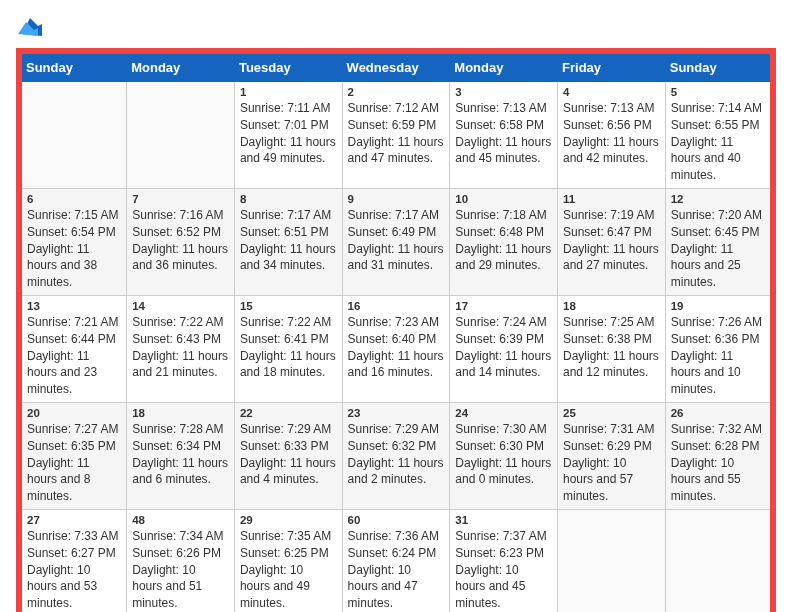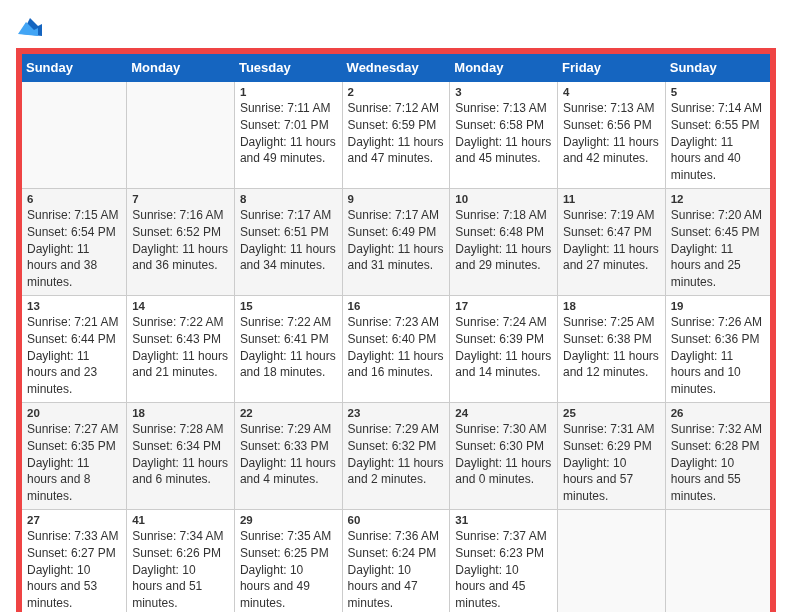--- a/index.html
+++ b/index.html
@@ -244,21 +244,21 @@
           <span class="day-num">26</span>
           <div class="cell-text">Sunrise: 7:32 AM<br>Sunset: 6:28 PM<br>Daylight: 10 hours and 55 minutes.</div>
         </td>
       </tr>
       <tr>
         <td>
           <span class="day-num">27</span>
           <div class="cell-text">Sunrise: 7:33 AM<br>Sunset: 6:27 PM<br>Daylight: 10 hours and 53 minutes.</div>
         </td>
         <td>
-          <span class="day-num">41</span>
+          <span class="day-num">48</span>
           <div class="cell-text">Sunrise: 7:34 AM<br>Sunset: 6:26 PM<br>Daylight: 10 hours and 51 minutes.</div>
         </td>
         <td>
           <span class="day-num">29</span>
           <div class="cell-text">Sunrise: 7:35 AM<br>Sunset: 6:25 PM<br>Daylight: 10 hours and 49 minutes.</div>
         </td>
         <td>
           <span class="day-num">60</span>
           <div class="cell-text">Sunrise: 7:36 AM<br>Sunset: 6:24 PM<br>Daylight: 10 hours and 47 minutes.</div>
         </td>

